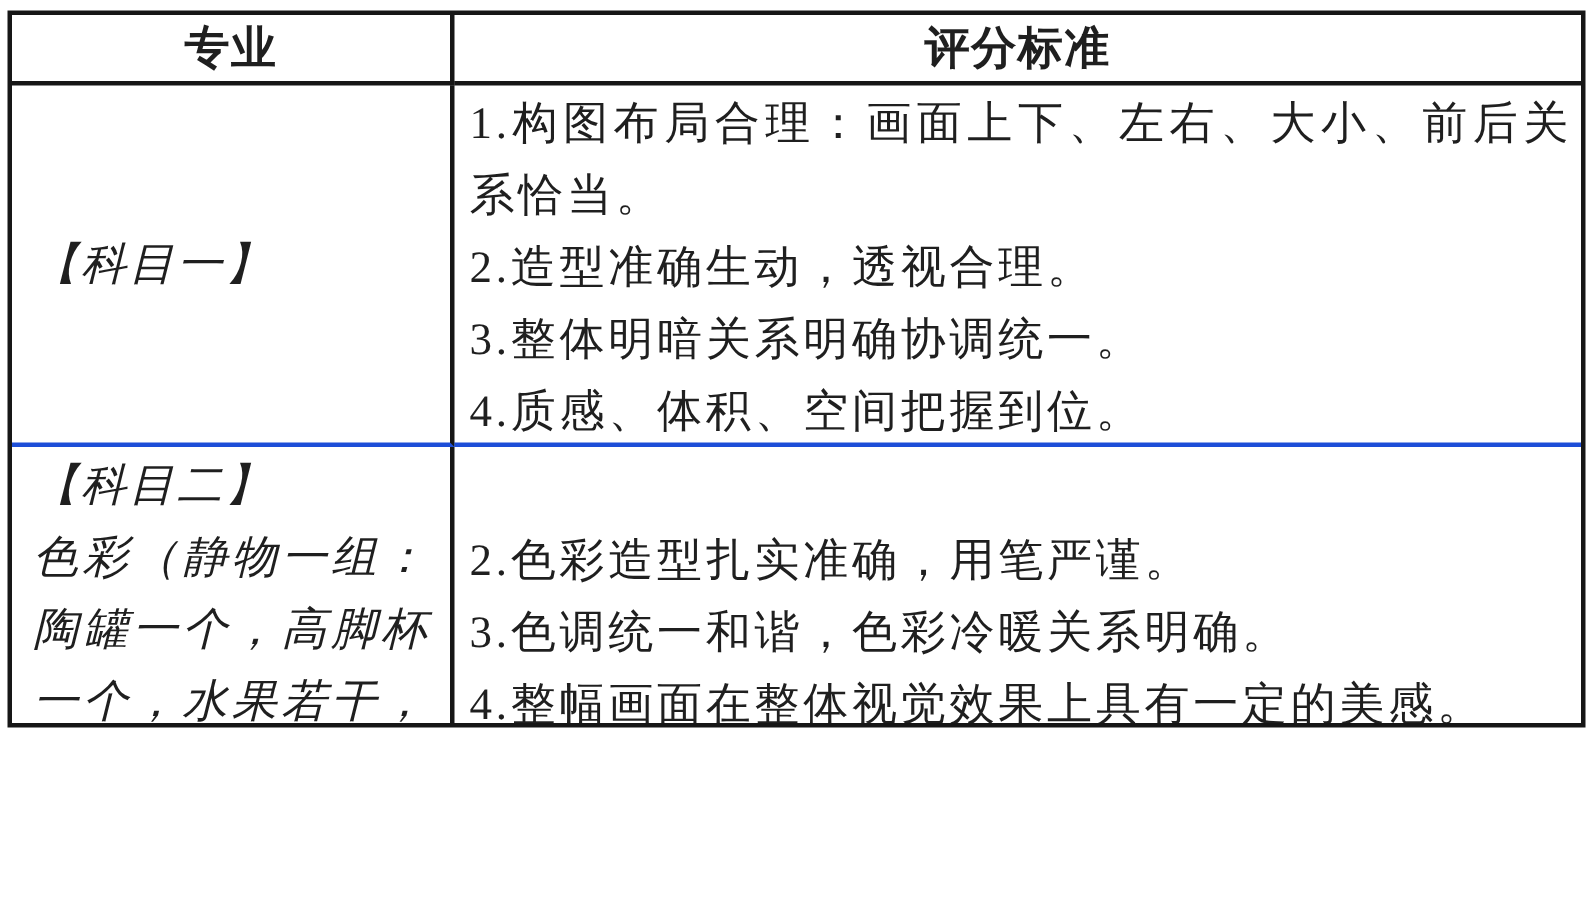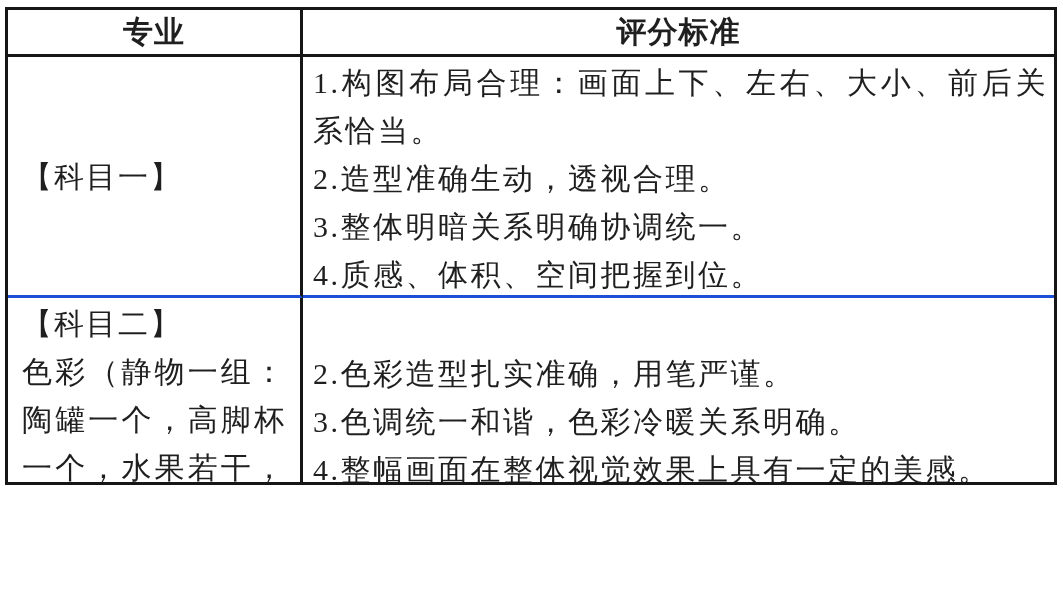--- a/index.html
+++ b/index.html
@@ -48,20 +48,21 @@
     letter-spacing: 1px;
   }
   .major-cell {
     font-family: "Liberation Sans", "DejaVu Sans", sans-serif;
     font-size: 30px;
     line-height: 48px;
     letter-spacing: 2px;
     padding: 2px 14px 0 14px;
     display: flex;
     flex-direction: column;
+    font-style: italic;
   }
   .major-cell.centered {
     justify-content: center;
   }
   .major-desc {
     text-align: justify;
   }
   .criteria-cell {
     font-size: 30px;
     line-height: 48px;

